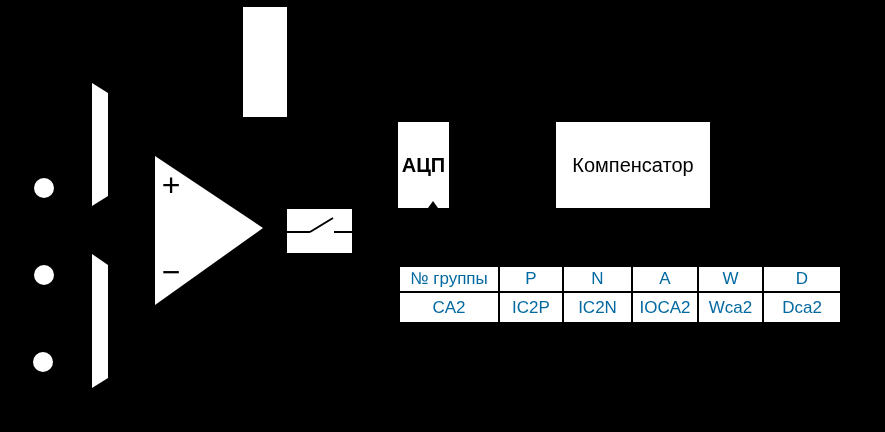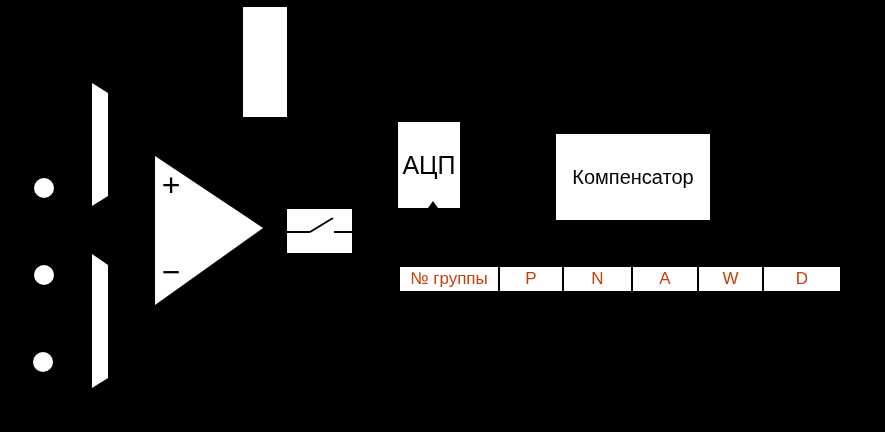--- a/index.html
+++ b/index.html
@@ -6,31 +6,31 @@
   .stage{
     position:relative;width:885px;height:432px;background:#000000;
     font-family:"Liberation Sans",sans-serif;overflow:hidden;
   }
   .stage svg{position:absolute;left:0;top:0;}
   .block{
     position:absolute;background:#ffffff;color:#000000;
     display:flex;align-items:center;justify-content:center;
     text-align:center;box-sizing:border-box;
   }
-  .adc{left:398px;top:122px;width:62px;height:86px;font-size:25px;}
-  .comp{left:556px;top:134px;width:154px;height:86px;font-size:20px;line-height:24px;}
+  .adc{left:398px;top:122px;width:51px;height:86px;font-size:20px;font-weight:bold;}
+  .comp{left:556px;top:122px;width:154px;height:86px;font-size:20px;line-height:24px;}
   .comp .lines span{display:block;}
   .notch{
     position:absolute;left:30px;bottom:0;width:10px;height:7px;background:#000;
     clip-path:polygon(50% 0,0 100%,100% 100%);
   }
   table.sig{
     position:absolute;left:398px;top:265px;width:442px;
     border-collapse:collapse;table-layout:fixed;
-    background:#000;color:#c2410c;font-size:17px;
+    background:#000;color:#0369a1;font-size:17px;
   }
   table.sig th,table.sig td{
     background:#ffffff;border:2px solid #000000;
     text-align:center;vertical-align:middle;
     font-weight:400;padding:0;overflow:hidden;white-space:nowrap;
   }
   table.sig thead th{height:24px;}
   table.sig tbody td{height:29px;}
 </style>
 </head>
@@ -85,16 +85,24 @@
         <tr>
           <th>№ группы</th>
           <th>P</th>
           <th>N</th>
           <th>A</th>
           <th>W</th>
           <th>D</th>
         </tr>
       </thead>
     <tbody>
+        <tr>
+          <td>CA2</td>
+          <td>IC2P</td>
+          <td>IC2N</td>
+          <td>IOCA2</td>
+          <td>Wca2</td>
+          <td>Dca2</td>
+        </tr>
       </tbody>
   </table>
 
 </div>
 
 </body></html>

